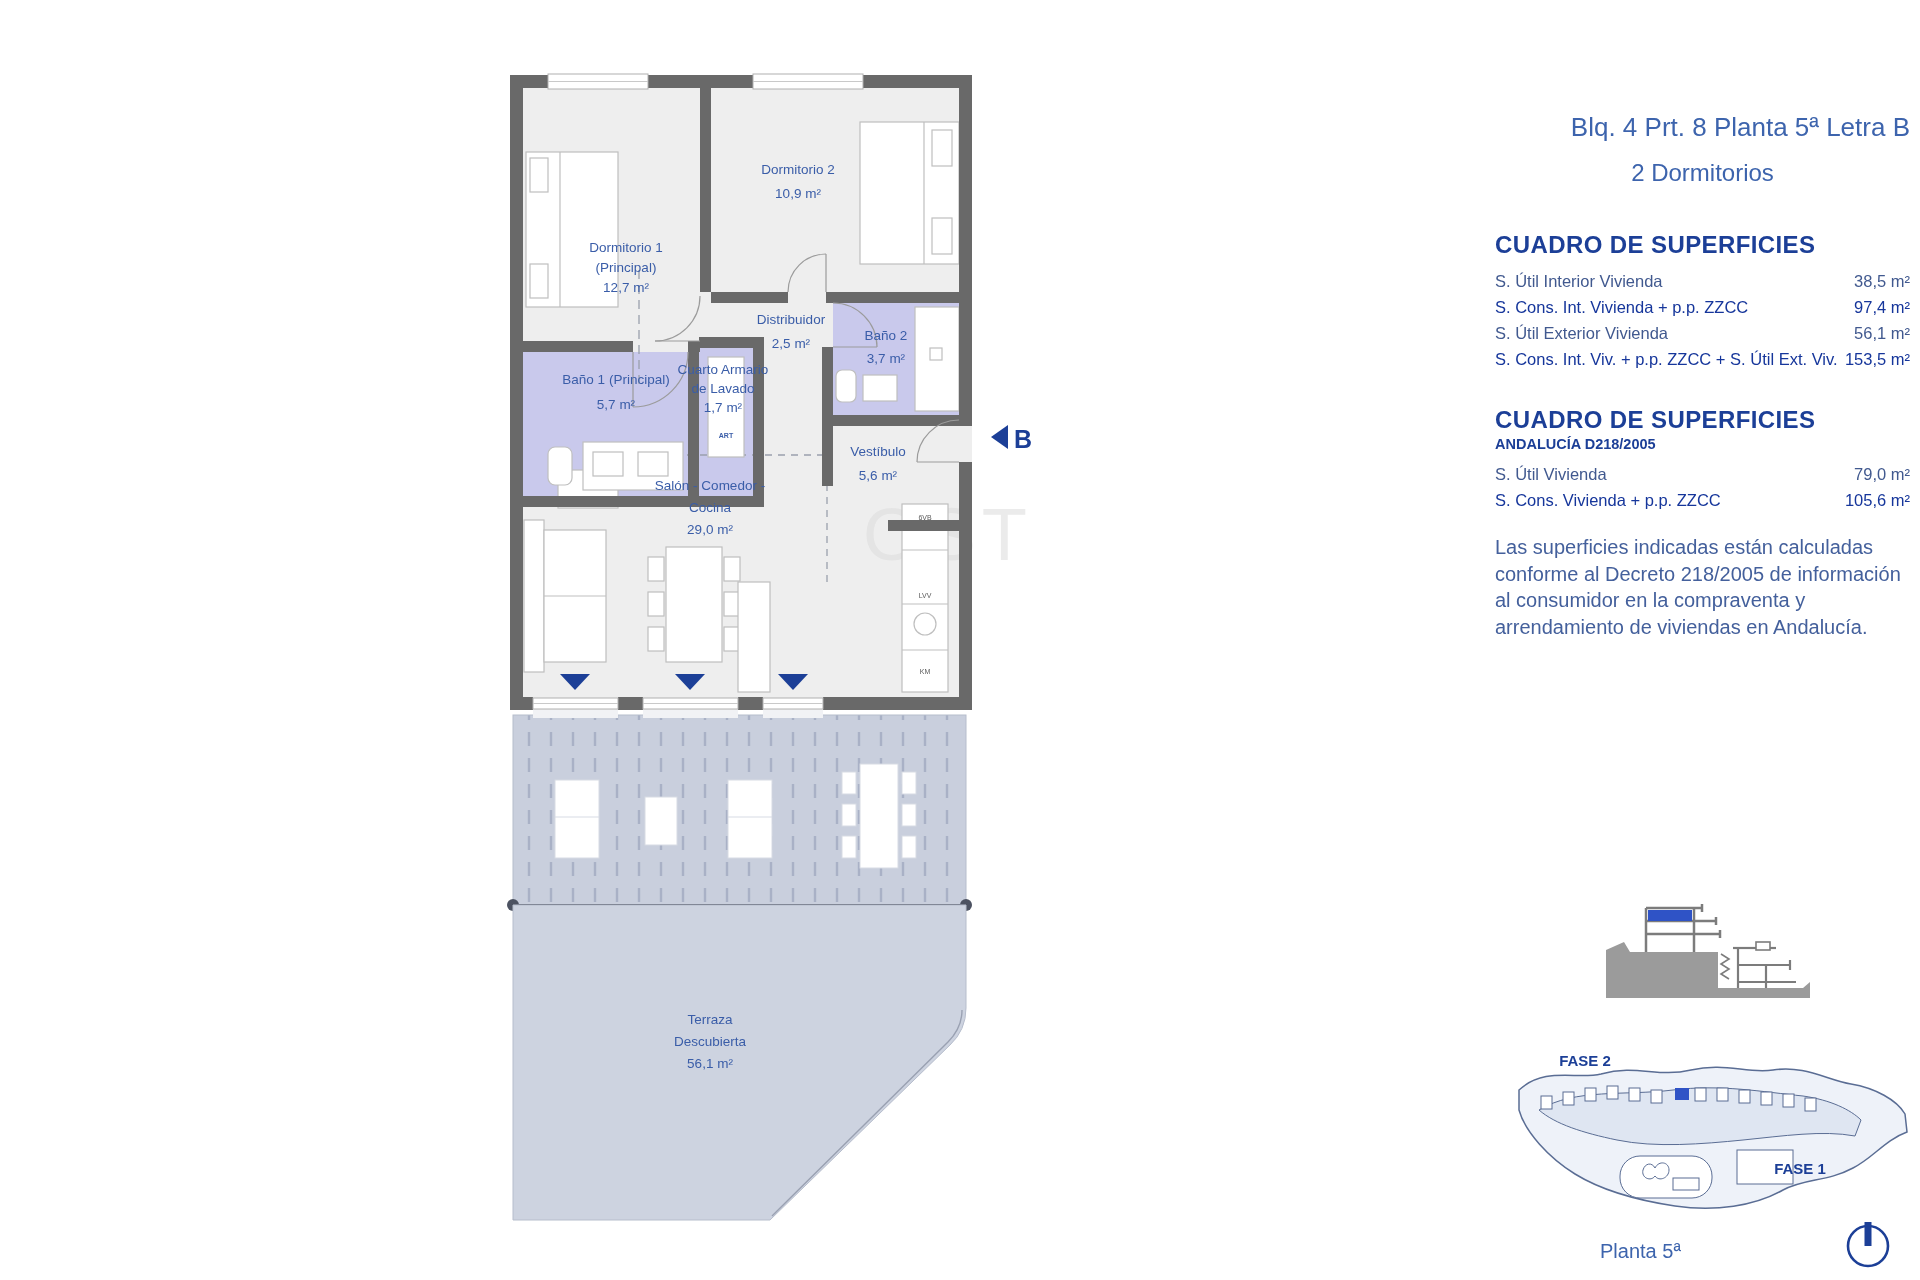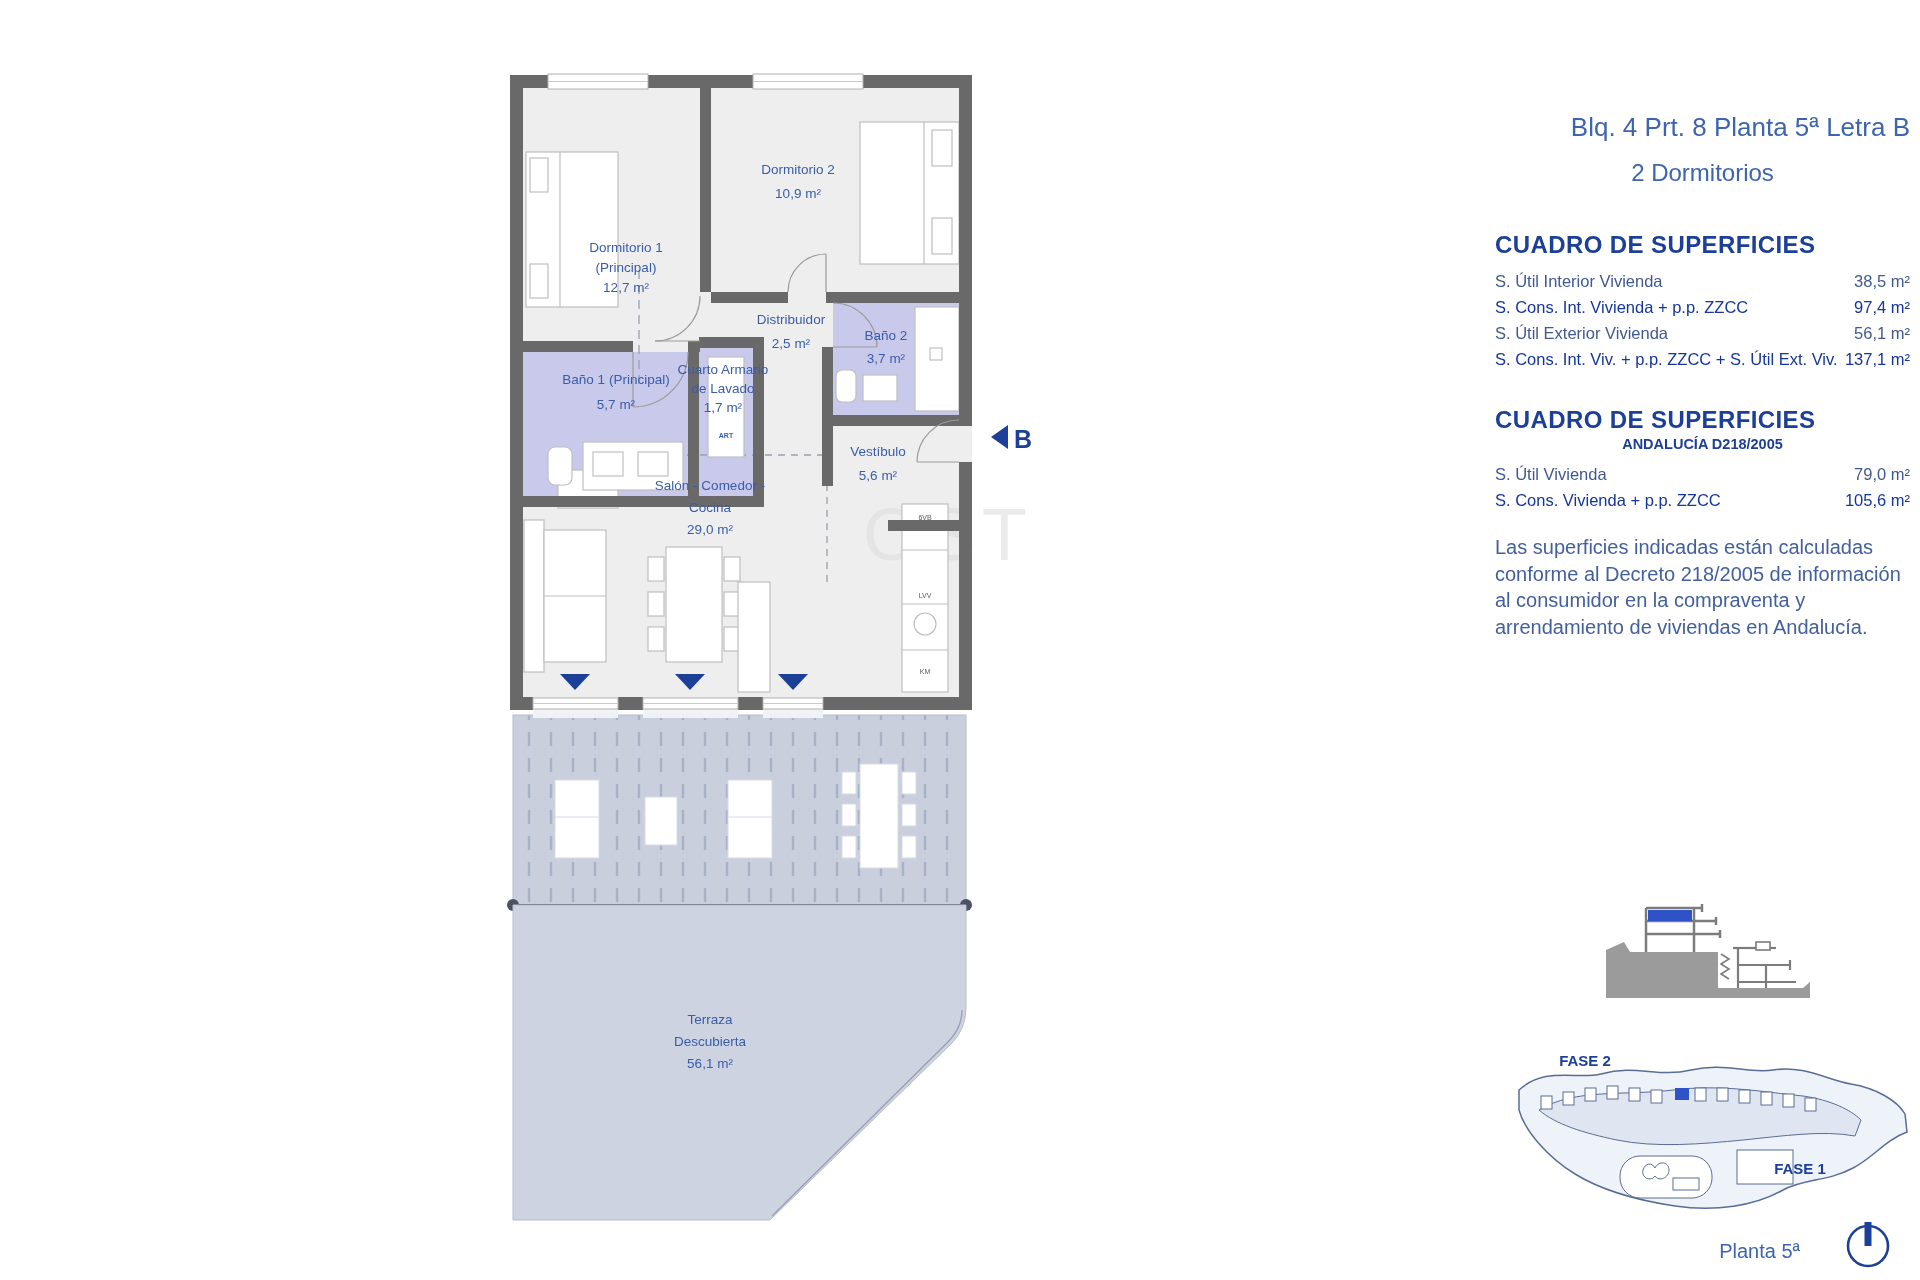--- a/index.html
+++ b/index.html
@@ -10,26 +10,26 @@
   .plan-svg{position:absolute;left:408px;top:52px}
   .section-svg{position:absolute;left:1598px;top:886px}
   .siteplan-svg{position:absolute;left:1505px;top:1038px}
   .north-svg{position:absolute;left:1842px;top:1214px}
   .panel{position:absolute;left:1495px;top:112px;width:415px;color:#41598f}
   .p-title{text-align:right;font-size:26px;color:#3d64ad}
   .p-sub{text-align:center;font-size:24px;color:#3d64ad;margin-top:16px}
   .t-title{text-align:left;font-size:24px;font-weight:bold;color:#1c3f97;letter-spacing:.4px}
   .t1{margin-top:44px}
   .t2{margin-top:34px}
-  .t-sub{text-align:center;font-size:14.5px;font-weight:bold;color:#1c3f97;margin-top:2px}
+  .t-sub{text-align:left;font-size:14.5px;font-weight:bold;color:#1c3f97;margin-top:2px}
   .rows{margin-top:9px}
   .row{display:flex;justify-content:space-between;font-size:16.5px;color:#41598f;padding:3.5px 0}
   .row.bold{font-weight:normal;color:#16369b}
   .note{font-size:20px;color:#44609c;line-height:1.33;margin-top:21px;text-align:left}
-  .planta{position:absolute;left:1600px;top:1240px;width:200px;text-align:right;
+  .planta{position:absolute;left:1600px;top:1240px;width:200px;text-align:left;
           font-size:20px;color:#3d64ad}
   .rlab{font-size:13.5px;fill:#3a5da8}
   .tiny{font-size:7px;fill:#5a5a5a}
   .tag{font-size:7px;fill:#3a5da8;font-weight:bold}
   .bmark{font-size:25px;font-weight:bold;fill:#1c3f97}
   .fase{font-size:15px;font-weight:bold;fill:#1c3f97}
   .wm{font-size:74px;fill:#dedede;opacity:.6;letter-spacing:6px}
 </style>
 </head>
 <body>
@@ -267,21 +267,21 @@
       <div class="row bold">
         <span>S. Cons. Int. Vivienda + p.p. ZZCC</span>
         <span>97,4 m²</span>
       </div>
       <div class="row">
         <span>S. Útil Exterior Vivienda</span>
         <span>56,1 m²</span>
       </div>
       <div class="row bold">
         <span>S. Cons. Int. Viv. + p.p. ZZCC + S. Útil Ext. Viv.</span>
-        <span>137,1 m²</span>
+        <span>153,5 m²</span>
       </div>
     </div>
 
     <div class="t-title t2">CUADRO DE SUPERFICIES</div>
     <div class="t-sub">ANDALUCÍA D218/2005</div>
     <div class="rows">
       <div class="row">
         <span>S. Útil Vivienda</span>
         <span>79,0 m²</span>
       </div>

